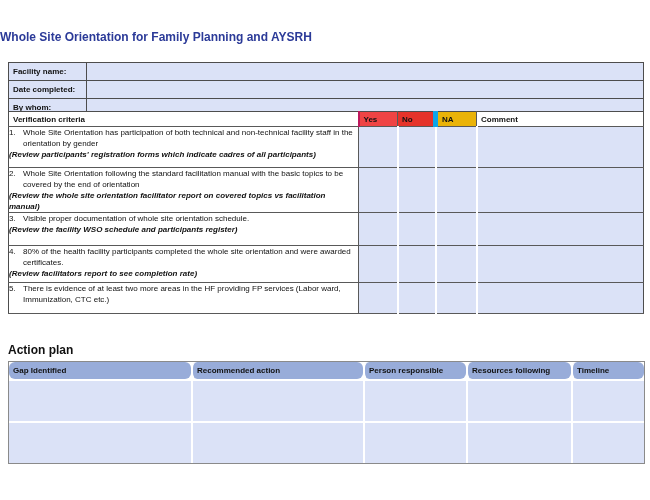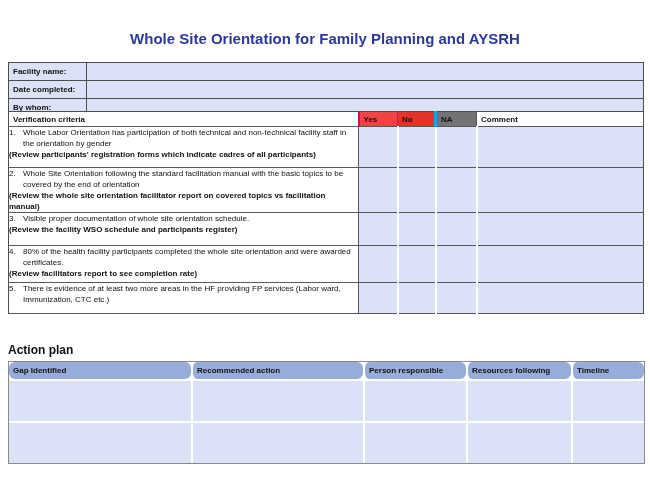--- a/index.html
+++ b/index.html
@@ -1,44 +1,44 @@
 <!DOCTYPE html>
 <html><head>
 <meta charset="utf-8">
 <style>
   html,body{margin:0;padding:0;background:#fff;}
   .page{position:relative;width:650px;height:500px;background:#ffffff;
         font-family:"Liberation Sans",sans-serif;color:#111;overflow:hidden;}
 
-  .doc-title{position:absolute;top:30px;left:0;width:650px;text-align:center;
-             font-size:15px;font-weight:bold;color:#2B3A98;}
+  .doc-title{position:absolute;top:30px;left:0;width:650px;
+             font-size:12px;font-weight:bold;color:#2B3A98;}
 
   table{border-spacing:0;table-layout:fixed;}
 
   
   .info-table{position:absolute;left:8px;top:62px;width:635px;
               border-collapse:collapse;border:1px solid #4d4d4d;}
   .info-table td{border:1px solid #4d4d4d;background:#DBE2F7;height:15px;
                  font-size:8px;vertical-align:middle;padding:1px 4px;}
   .info-table td.lbl{font-weight:bold;}
 
   
   .check-table{position:absolute;left:8px;top:111px;width:635px;
                border-collapse:collapse;border:1px solid #4d4d4d;font-size:8px;}
   .check-table td{border-bottom:1px solid #595959;vertical-align:top;padding:0;}
   .crit{padding:2px 4px 1px 4px;line-height:11px;background:#fff;}
   .crit-line{display:flex;}
   .crit-num{width:14px;flex:none;}
   .crit-text{flex:1;}
-  .crit-note{font-weight:bold;line-height:11px;}
+  .crit-note{font-weight:bold;font-style:italic;line-height:11px;}
   .hd{font-weight:bold;vertical-align:middle !important;padding:1px 4px !important;
       line-height:11px;background:#fff;}
   .hd-yes{background:#ef4444;border-left:2px solid #be185d;}
   .hd-no{background:#E5332A;border-left:1px solid #595959;}
-  .hd-na{background:#737373;border-left:3px solid #0ea5e9;}
+  .hd-na{background:#eab308;border-left:5px solid #0ea5e9;}
   .hd-comment{background:#fff;border-left:1px solid #595959;}
   .fill{background:#DBE2F7;}
   .b-dark{border-left:1px solid #595959;}
   .b-white{border-left:2px solid #ffffff;}
   .row-h{height:15px;}
   .row-1{height:41px;} .row-2{height:45px;} .row-3{height:33px;}
   .row-4{height:37px;} .row-5{height:31px;} .row-t{height:29px;}
   .total-lbl{font-weight:bold;vertical-align:middle !important;
              padding:1px 4px !important;background:#fff;}
   .total-merge{background:#C9CFE7;border-left:1px solid #595959;border-right:1px solid #595959;}
@@ -97,21 +97,21 @@
       <td class="hd hd-yes">Yes</td>
       <td class="hd hd-no">No</td>
       <td class="hd hd-na">NA</td>
       <td class="hd hd-comment">Comment</td>
     </tr>
 
     <tr class="row-1">
       <td class="crit">
         <div class="crit-line">
           <span class="crit-num">1.</span>
-          <span class="crit-text">Whole Labor Orientation has participation of both technical and non-technical facility staff in the orientation by gender</span>
+          <span class="crit-text">Whole Site Orientation has participation of both technical and non-technical facility staff in the orientation by gender</span>
         </div>
         <div class="crit-note">(Review participants' registration forms which indicate cadres of all participants)</div>
       </td>
       <td class="fill b-dark"></td>
       <td class="fill b-white"></td>
       <td class="fill b-white"></td>
       <td class="fill b-white"></td>
     </tr>
 
     <tr class="row-2">

